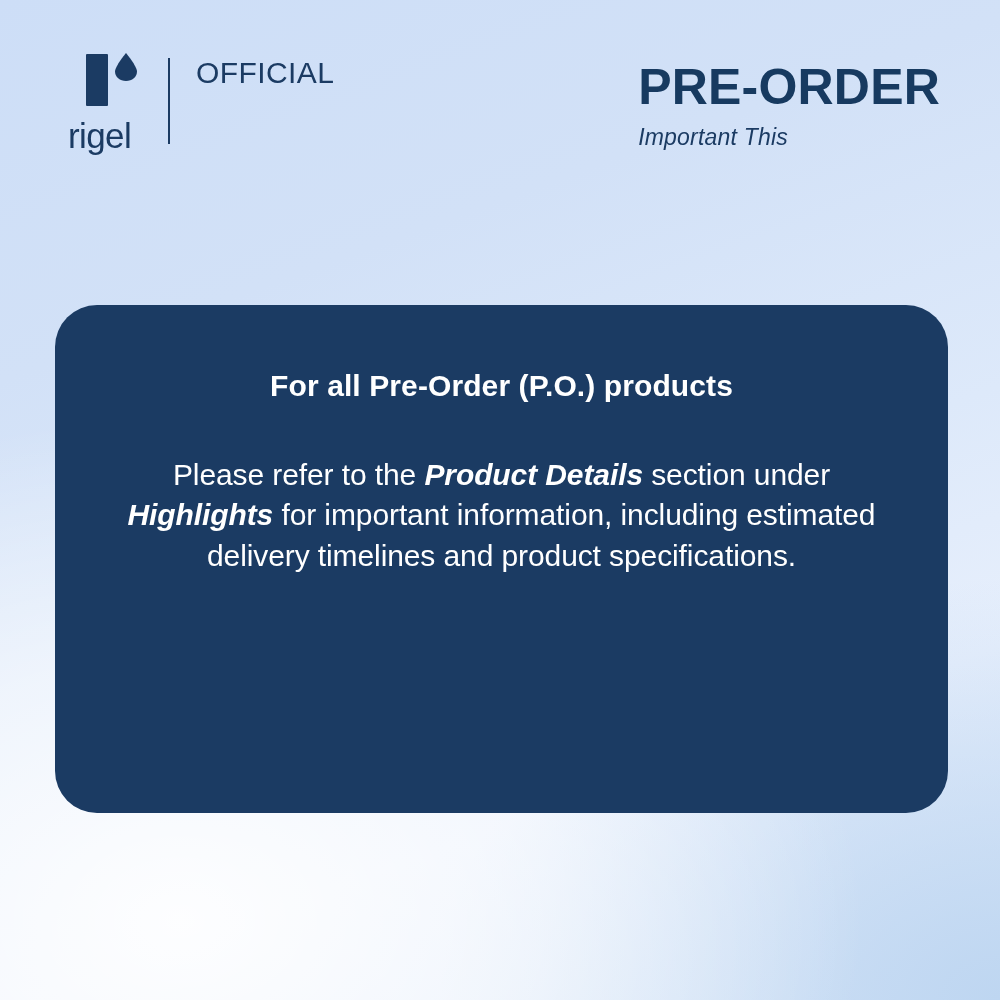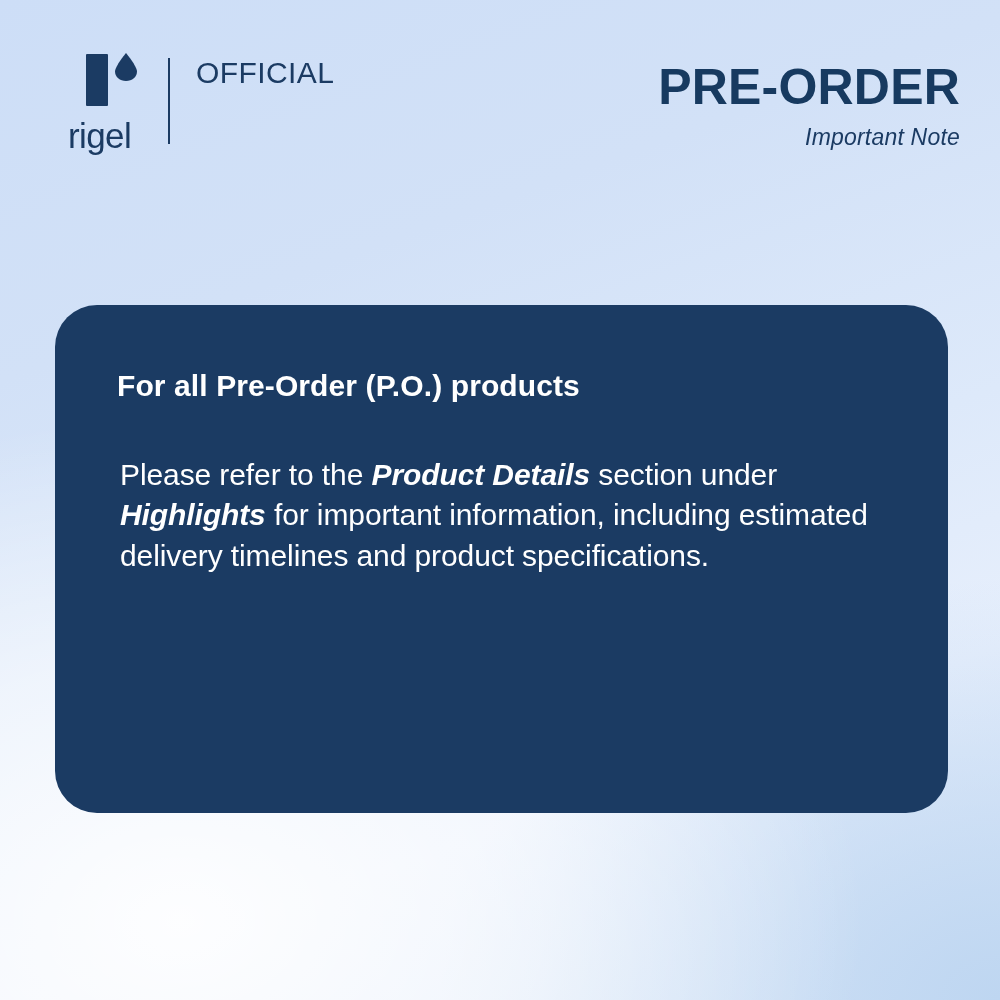--- a/index.html
+++ b/index.html
@@ -93,23 +93,22 @@
     color: #1b3b63;
     font-size: 30px;
     line-height: 1.28;
     font-weight: 500;
     letter-spacing: 0.4px;
   }
   .brand-store > div { display: block; }
 
   .headline-block {
     position: absolute;
-    right: 40px;
+    right: 60px;
     top: 62px;
-    text-align: right;
   }
   .headline {
     color: #173a60;
     font-size: 50px;
     font-weight: 600;
     letter-spacing: 0.2px;
     line-height: 1;
     white-space: nowrap;
   }
   .subhead {
@@ -127,20 +126,21 @@
     position: absolute;
     left: 55px;
     top: 305px;
     width: 893px;
     height: 508px;
     background: #1b3b63;
     border-radius: 42px;
     box-sizing: border-box;
     padding: 62px 62px 54px 62px;
     color: #ffffff;
+    text-align: center;
   }
 
   .card-heading {
     font-size: 30px;
     font-weight: 700;
     letter-spacing: 0.1px;
     line-height: 1.25;
     margin: 0;
   }
 
@@ -184,21 +184,21 @@
       <div class="brand-divider"></div>
 
       <div class="brand-store">
         <div>OFFICIAL</div>
       </div>
 
     </div>
 
     <div class="headline-block">
       <div class="headline">PRE-ORDER</div>
-      <div class="subhead">Important Note</div>
+      <div class="subhead">Important This</div>
     </div>
 
   </div>
 
   <div class="notice-card">
 
     <p class="card-heading">For all Pre-Order (P.O.) products</p>
 
     <p class="card-para para-one"><span>Please refer to the </span><span class="em-strong">Product Details</span><span> section under </span><span class="em-strong">Highlights</span><span> for important information, including estimated delivery timelines and product specifications.</span></p>
 

